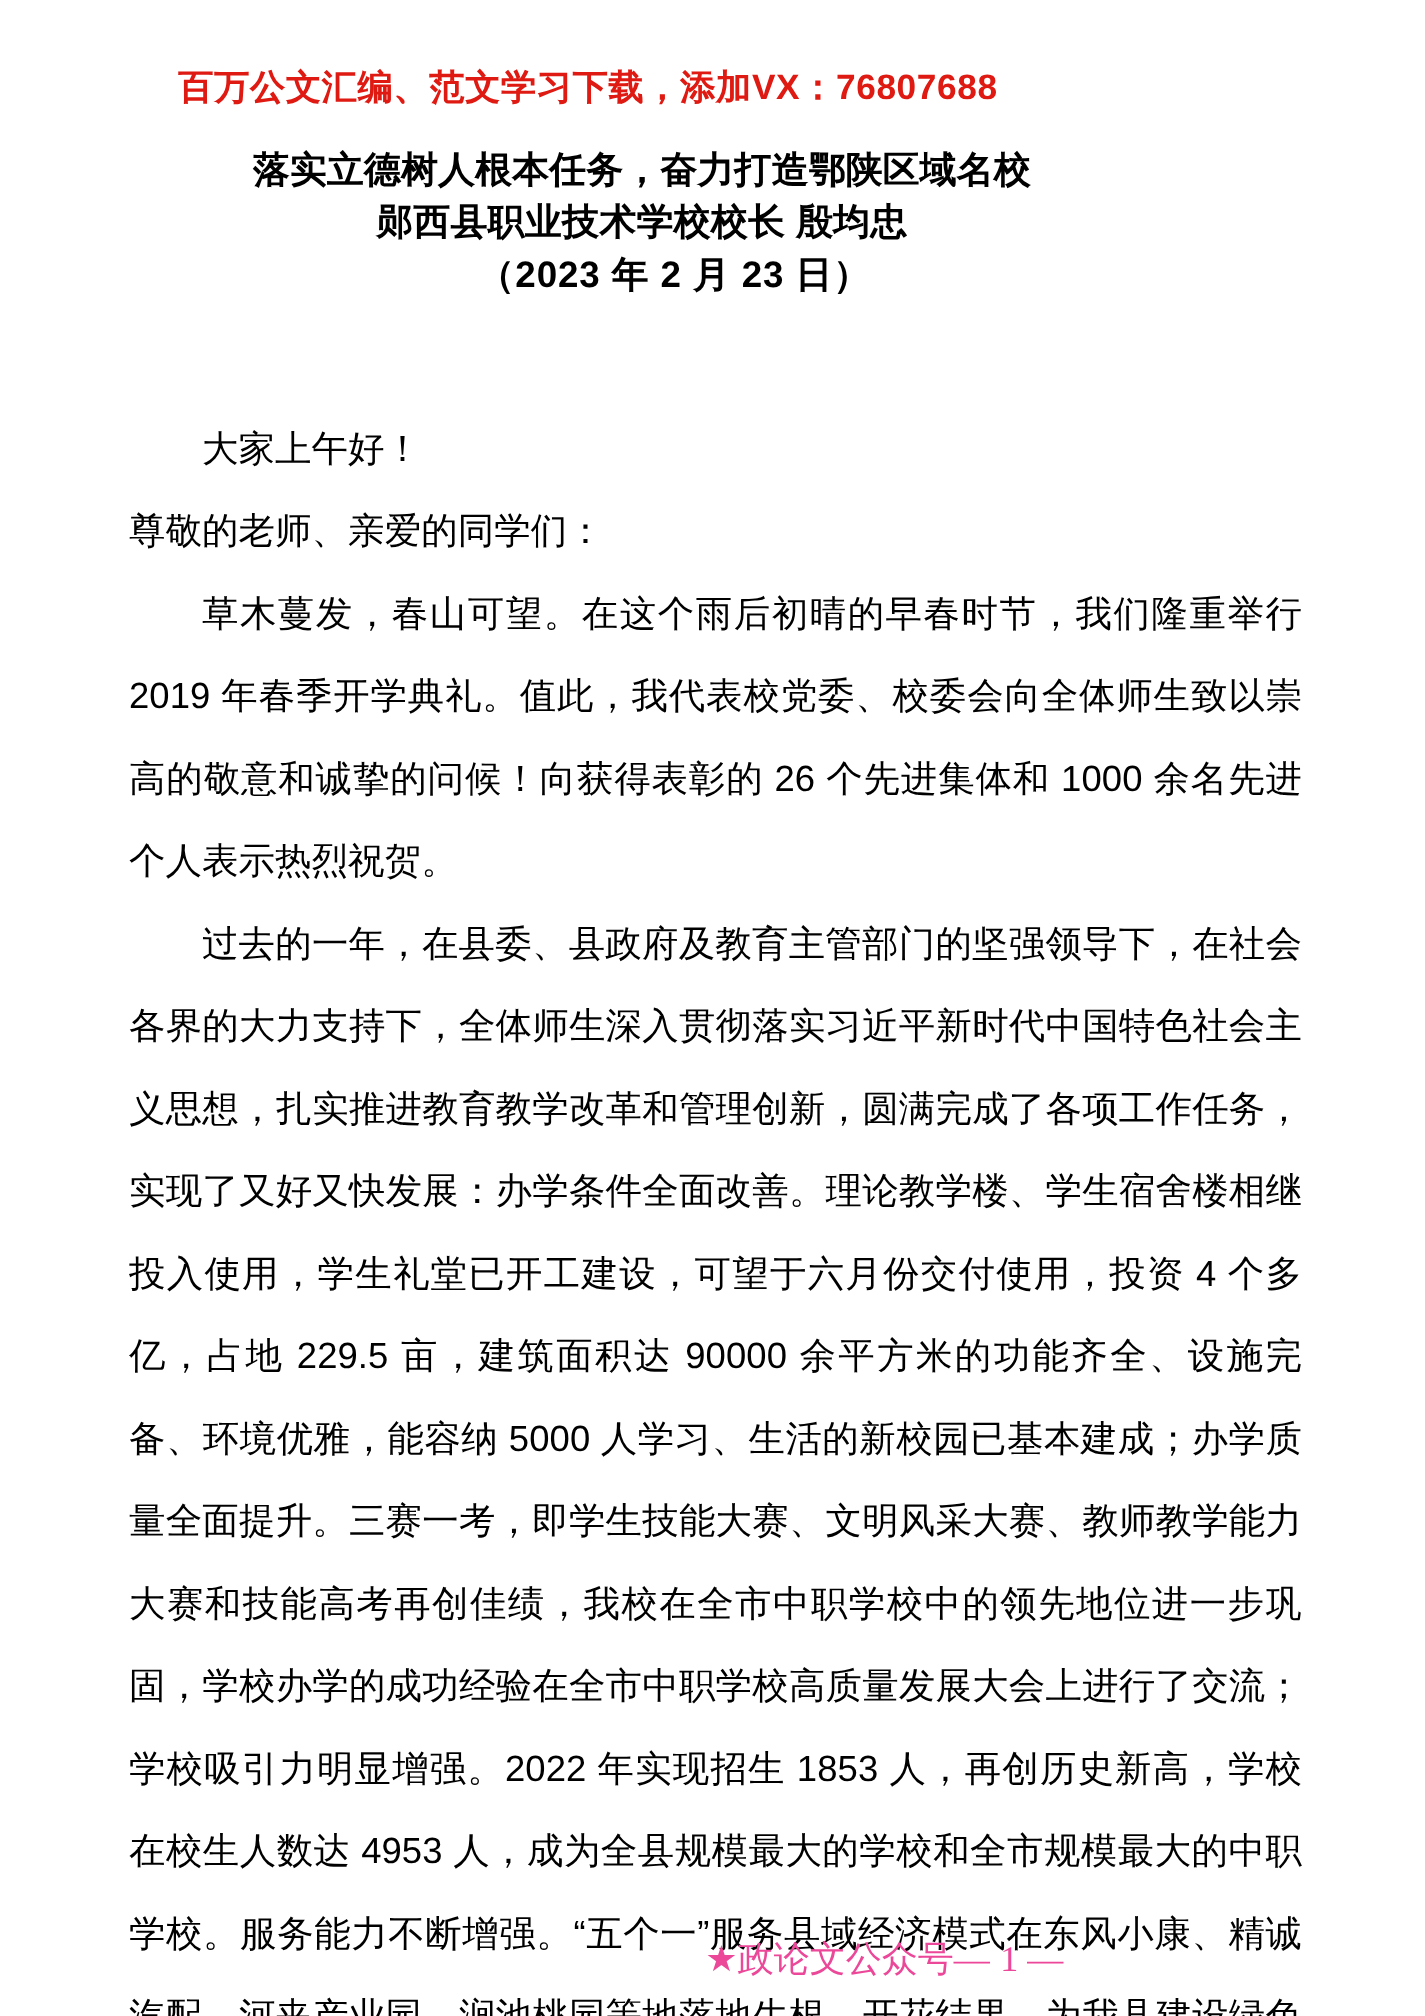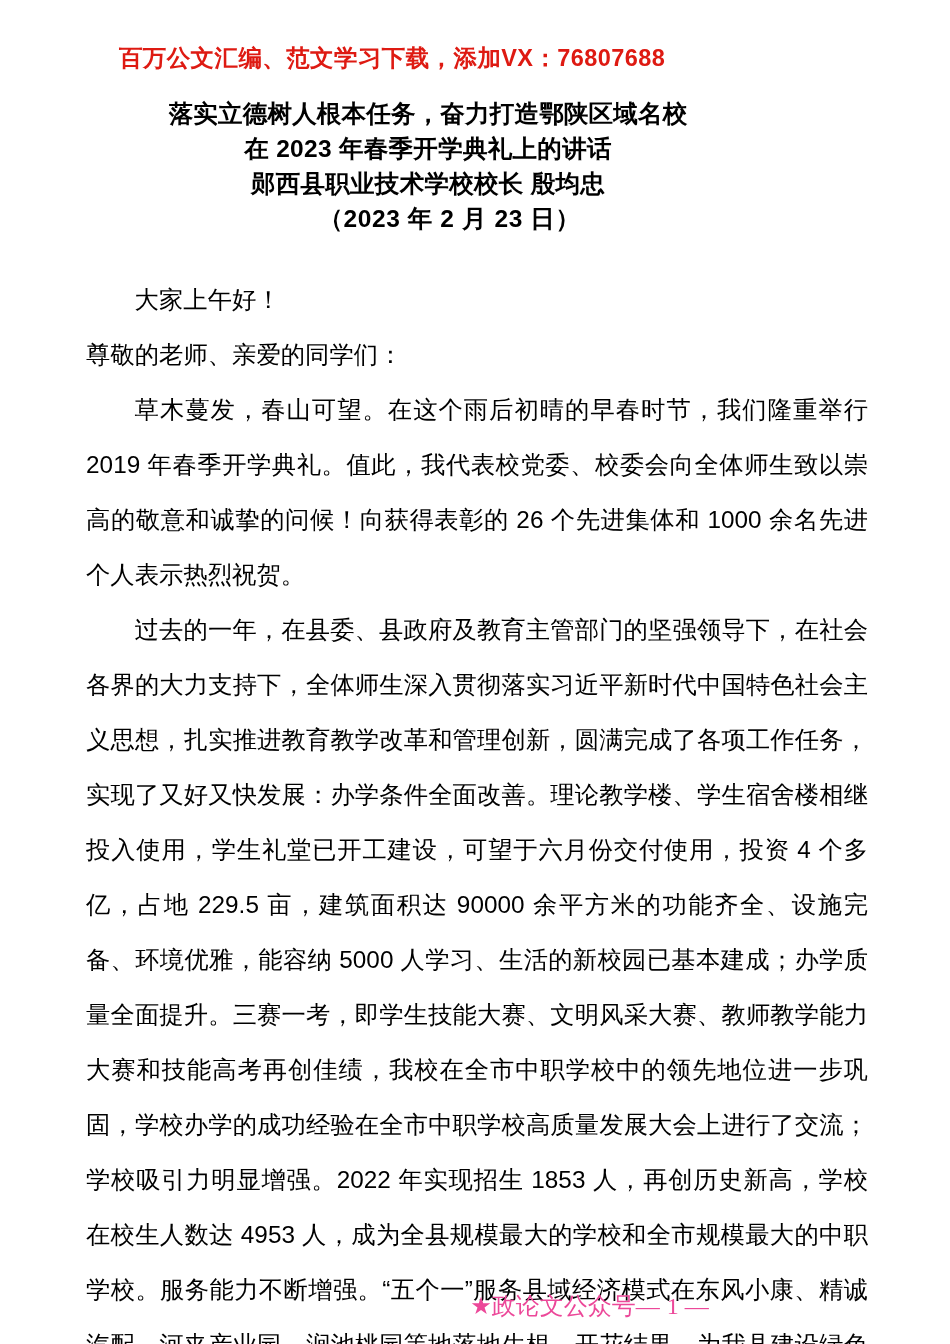--- a/index.html
+++ b/index.html
@@ -102,21 +102,20 @@
 </style>
 </head>
 <body>
 
 <div class="page">
 
   <div class="promo-banner" style="color: rgb(222, 26, 18);">百万公文汇编、范文学习下载，添加VX：76807688</div>
 
   <div class="title-block">
     <div class="title-line l1">落实立德树人根本任务，奋力打造鄂陕区域名校</div>
-    <div class="title-line l2">在 2023 年春季开学典礼上的讲话</div>
     <div class="title-line l3">郧西县职业技术学校校长  殷均忠</div>
     <div class="title-line l4">（2023 年 2 月 23 日）</div>
   </div>
 
   <div class="body-text">
     <p class="para indent">大家上午好！</p>
     <p class="para noindent">尊敬的老师、亲爱的同学们：</p>
     <p class="para indent">草木蔓发，春山可望。在这个雨后初晴的早春时节，我们隆重举行 2019 年春季开学典礼。值此，我代表校党委、校委会向全体师生致以崇高的敬意和诚挚的问候！向获得表彰的 26 个先进集体和 1000 余名先进个人表示热烈祝贺。</p>
     <p class="para indent">过去的一年，在县委、县政府及教育主管部门的坚强领导下，在社会各界的大力支持下，全体师生深入贯彻落实习近平新时代中国特色社会主义思想，扎实推进教育教学改革和管理创新，圆满完成了各项工作任务，实现了又好又快发展：办学条件全面改善。理论教学楼、学生宿舍楼相继投入使用，学生礼堂已开工建设，可望于六月份交付使用，投资 4 个多亿，占地 229.5 亩，建筑面积达 90000 余平方米的功能齐全、设施完备、环境优雅，能容纳 5000 人学习、生活的新校园已基本建成；办学质量全面提升。三赛一考，即学生技能大赛、文明风采大赛、教师教学能力大赛和技能高考再创佳绩，我校在全市中职学校中的领先地位进一步巩固，学校办学的成功经验在全市中职学校高质量发展大会上进行了交流；学校吸引力明显增强。2022 年实现招生 1853 人，再创历史新高，学校在校生人数达 4953 人，成为全县规模最大的学校和全市规模最大的中职学校。服务能力不断增强。“五个一”服务县域经济模式在东风小康、精诚汽配、河夹产业园、涧池桃园等地落地生根、开花结果，为我县建设绿色低碳先行区和全域旅游示范县贡献了职教力量。</p>
 

